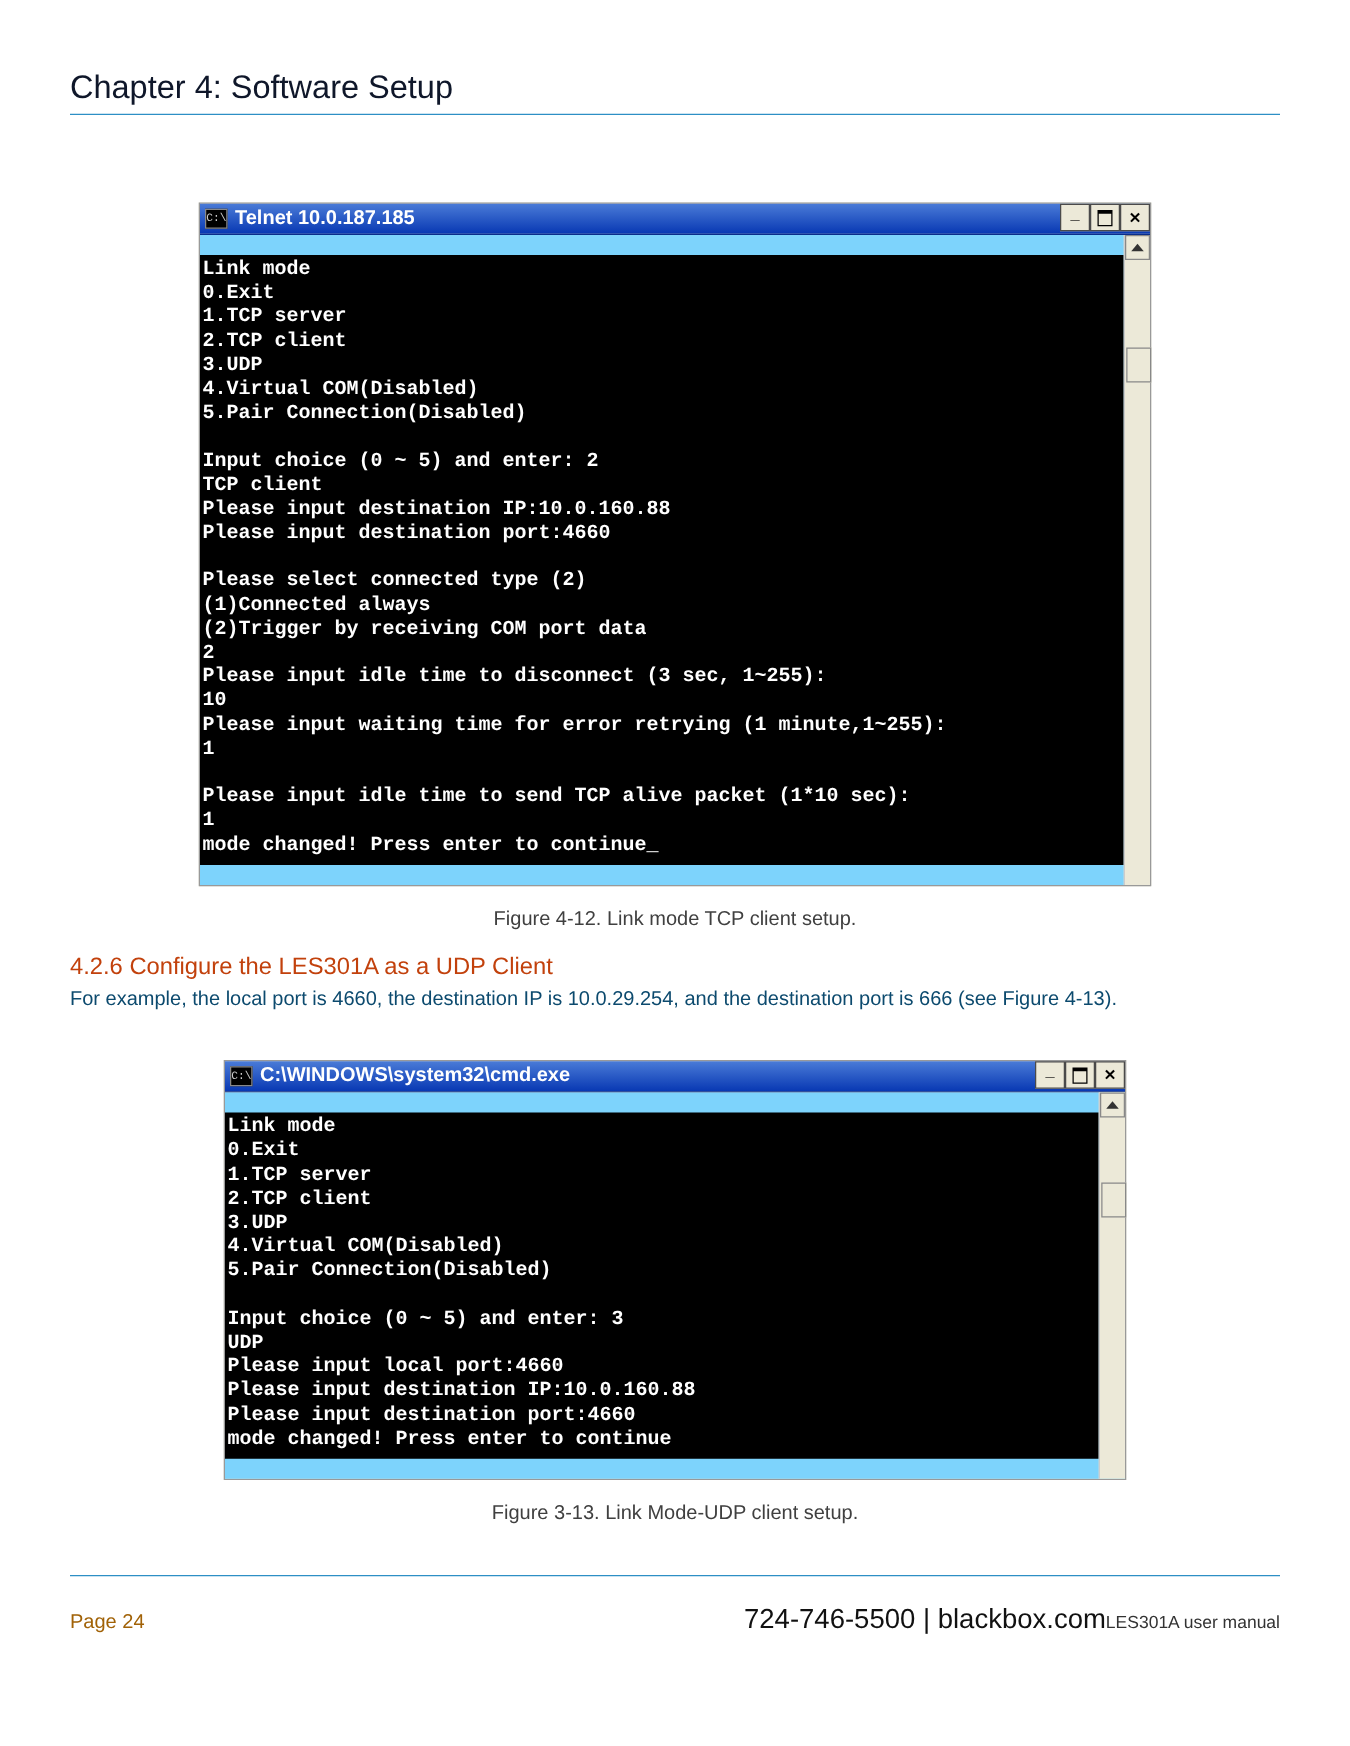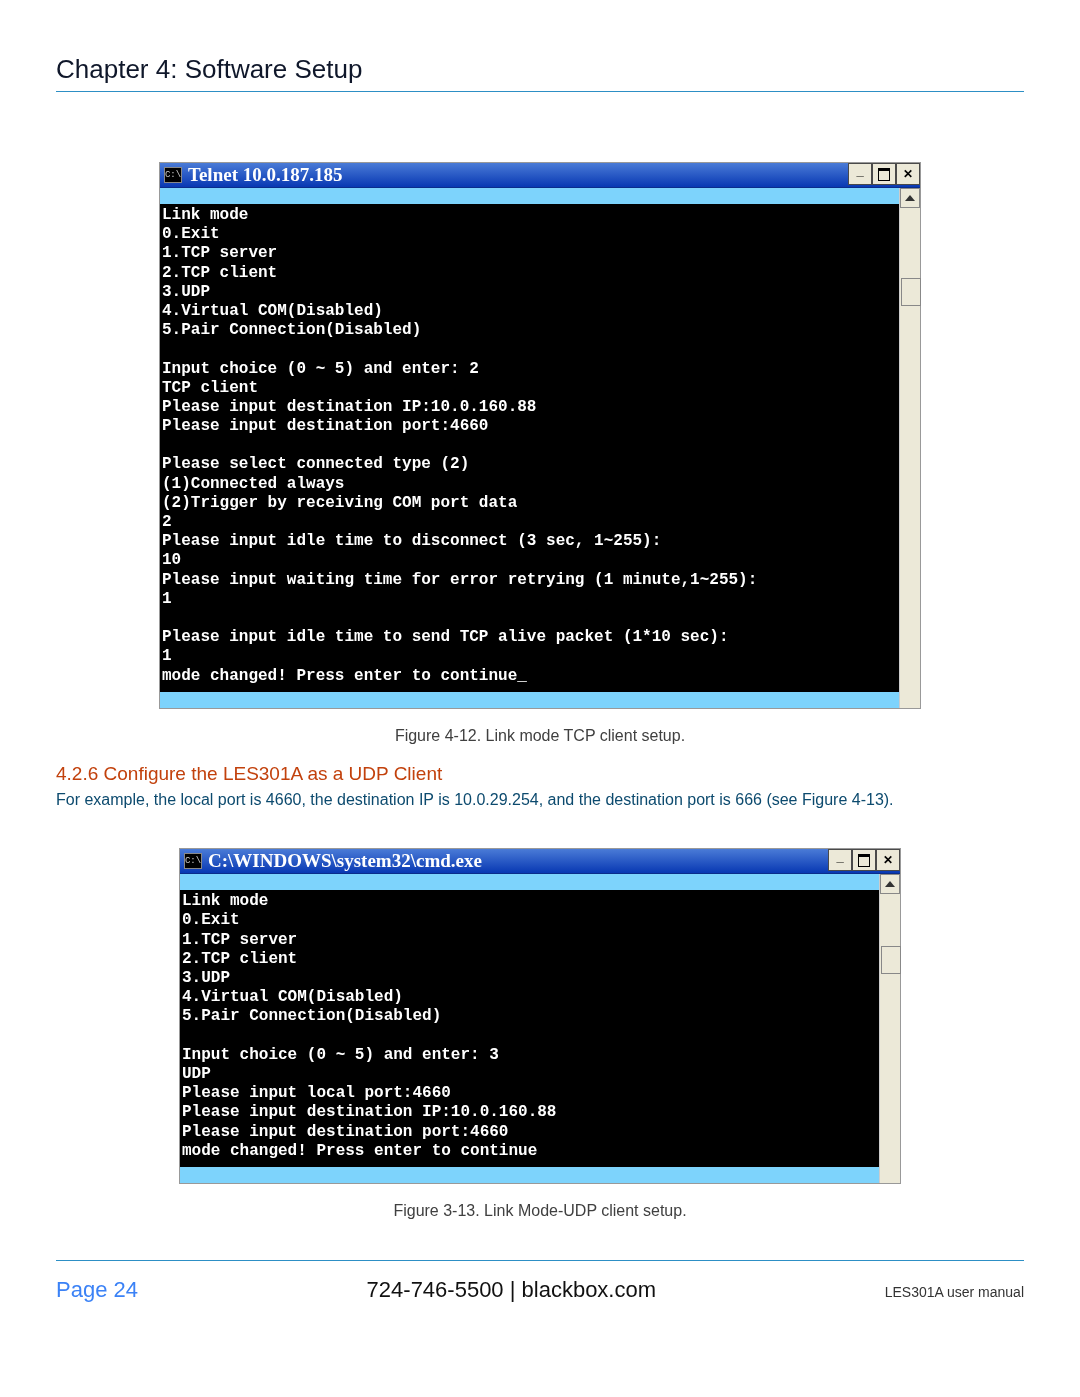--- a/index.html
+++ b/index.html
@@ -51,22 +51,22 @@
     font-size: 9px;
     font-family: "Courier New", monospace;
     display: inline-flex;
     align-items: center;
     justify-content: center;
     border: 1px solid #888;
     margin-right: 6px;
   }
   .titlebar-text {
     color: #fff;
-    font-family: Liberation Serif, serif;
-    font-size: 19px;
+    font-family: Liberation Sans, sans-serif;
+    font-size: 16px;
     font-weight: bold;
     letter-spacing: 0px;
     flex: 1;
   }
   .titlebar-buttons {
     display: flex;
     height: 100%;
     align-items: flex-start;
   }
   .tbtn {
@@ -154,27 +154,28 @@
     font-size: 16px;
     color: #0c4a6e;
     margin: 0 0 38px 0;
     line-height: 1.35;
   }
   .footer-row {
     display: flex;
     align-items: baseline;
   }
   .page-number {
-    font-size: 22px;
-    color: #3b82f6;
+    font-size: 16px;
+    color: #a16207;
     flex: 0 0 auto;
+    margin-top: 12px;
   }
   .footer-center {
     flex: 1;
-    text-align: center;
+    text-align: right;
     font-size: 22px;
     color: #111;
     font-weight: 400;
   }
   .footer-right {
     font-size: 14px;
     color: #333;
   }
 </style>
 </head>

